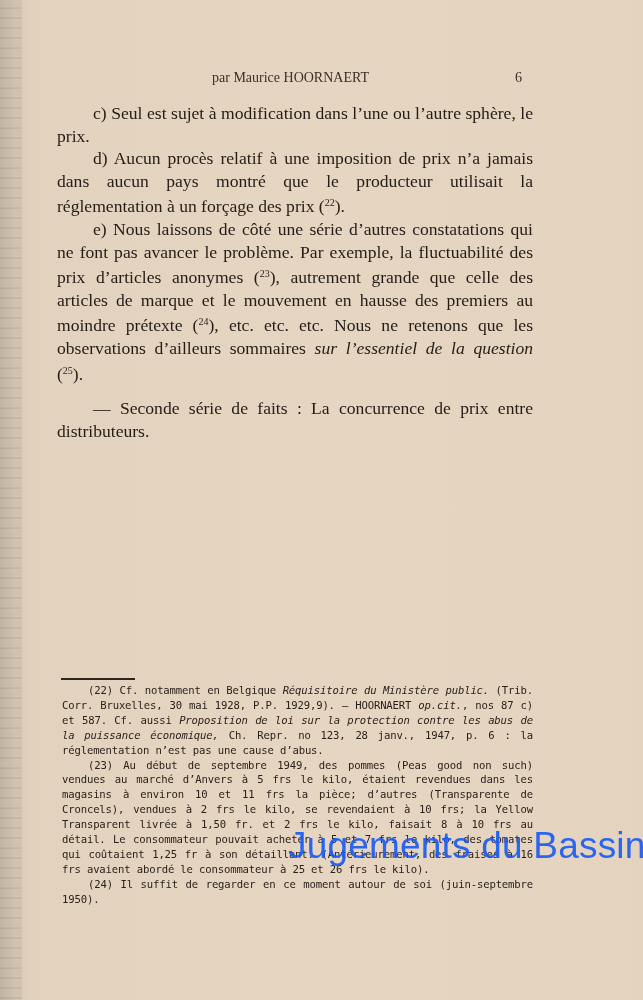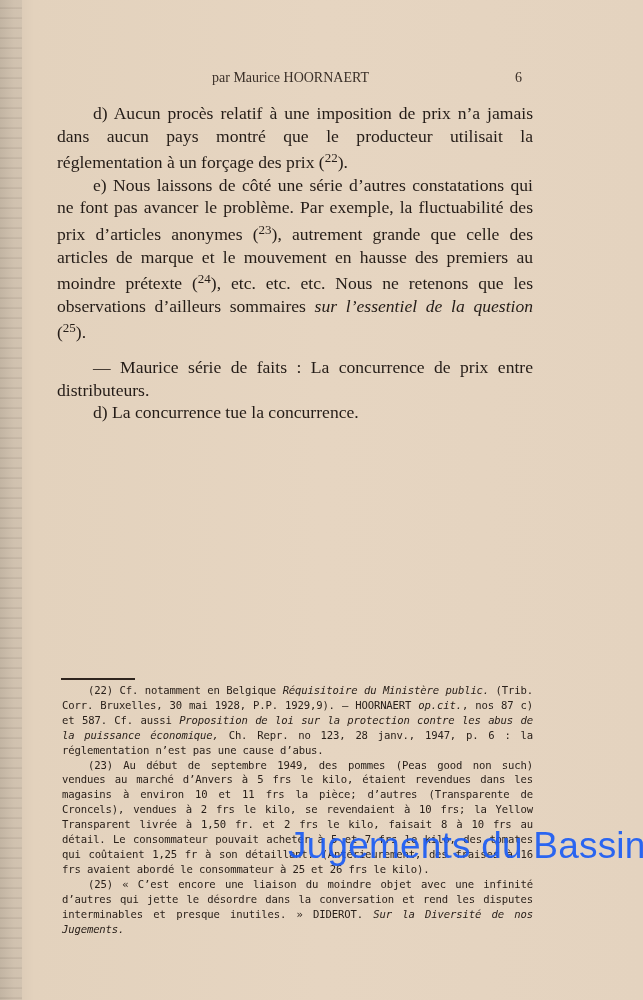--- a/index.html
+++ b/index.html
@@ -20,21 +20,21 @@
   }
   .header .author { position: absolute; left: 212px; top: 0; }
   .header .pagenum { position: absolute; left: 515px; top: 0; }
   .body-text {
     position: absolute; left: 57px; top: 102px; width: 476px;
     font-family: "Liberation Serif", serif; font-size: 17.6px; line-height: 22.6px;
     text-align: justify; color: #241c17;
   }
   .body-text p { margin: 0; text-indent: 36px; }
   .body-text .gap { margin-top: 12px; }
-  sup.fn { font-size: 13px; vertical-align: 6px; }
+  sup.fn { font-size: 10px; vertical-align: 6px; }
   .rule {
     position: absolute; left: 61px; top: 678px; width: 74px; height: 1.5px; background: #2e241e;
   }
   .notes {
     position: absolute; left: 62px; top: 683px; width: 471px;
     font-family: "DejaVu Sans Mono", "Liberation Mono", monospace; font-size: 10.6px; line-height: 14.9px;
     text-align: justify; color: #2a211b; letter-spacing: -0.15px;
   }
   .notes p { margin: 0; text-indent: 26px; }
   .notes i { font-style: italic; }
@@ -48,27 +48,27 @@
 <body>
 
 <div class="page-edge"></div>
 
 <div class="header">
   <span class="author">par Maurice HOORNAERT</span>
   <span class="pagenum">6</span>
 </div>
 
 <div class="body-text">
+  <p>c) Seul est sujet à modification dans l’une ou l’autre sphère, le prix.</p>
   <p><span>d) Aucun procès relatif à une imposition de prix n’a jamais dans aucun pays montré que le producteur utilisait la réglementation à un forçage des prix (</span><sup class="fn">22</sup><span>).</span></p>
   <p><span>e) Nous laissons de côté une série d’autres constatations qui ne font pas avancer le problème. Par exemple, la fluctuabilité des prix d’articles anonymes (</span><sup class="fn">23</sup><span>), autrement grande que celle des articles de marque et le mouvement en hausse des premiers au moindre prétexte (</span><sup class="fn">24</sup><span>), etc. etc. etc. Nous ne retenons que les observations d’ailleurs sommaires </span><i>sur l’essentiel de la question</i><span> (</span><sup class="fn">25</sup><span>).</span></p>
-  <p class="gap">— Maurice série de faits : La concurrence de prix entre distributeurs.</p>
-  <p>d) La concurrence tue la concurrence.</p>
+  <p class="gap">— Seconde série de faits : La concurrence de prix entre distributeurs.</p>
 </div>
 
 <div class="rule"></div>
 
 <div class="notes">
   <p><span>(22) Cf. notamment en Belgique </span><i>Réquisitoire du Ministère public.</i><span> (Trib. Corr. Bruxelles, 30 mai 1928, P.P. 1929,9). — HOORNAERT </span><i>op.cit.</i><span>, nos 87 c) et 587. Cf. aussi </span><i>Proposition de loi sur la protection contre les abus de la puissance économique,</i><span> Ch. Repr. no 123, 28 janv., 1947, p. 6 : la réglementation n’est pas une cause d’abus.</span></p>
   <p>(23) Au début de septembre 1949, des pommes (Peas good non such) vendues au marché d’Anvers à 5 frs le kilo, étaient revendues dans les magasins à environ 10 et 11 frs la pièce; d’autres (Transparente de Croncels), vendues à 2 frs le kilo, se revendaient à 10 frs; la Yellow Transparent livrée à 1,50 fr. et 2 frs le kilo, faisait 8 à 10 frs au détail. Le consommateur pouvait acheter à 5 et 7 frs le kilo, des tomates qui coûtaient 1,25 fr à son détaillant. (Antérieurement, des fraises à 16 frs avaient abordé le consommateur à 25 et 26 frs le kilo).</p>
-  <p><span>(25) « C’est encore une liaison du moindre objet avec une infinité d’autres qui jette le désordre dans la conversation et rend les disputes interminables et presque inutiles. » DIDEROT. </span><i>Sur la Diversité de nos Jugements.</i></p>
+  <p>(24) Il suffit de regarder en ce moment autour de soi (juin-septembre 1950).</p>
 </div>
 
 <div class="watermark">Jugements du Bassin</div>
 
 </body></html>

